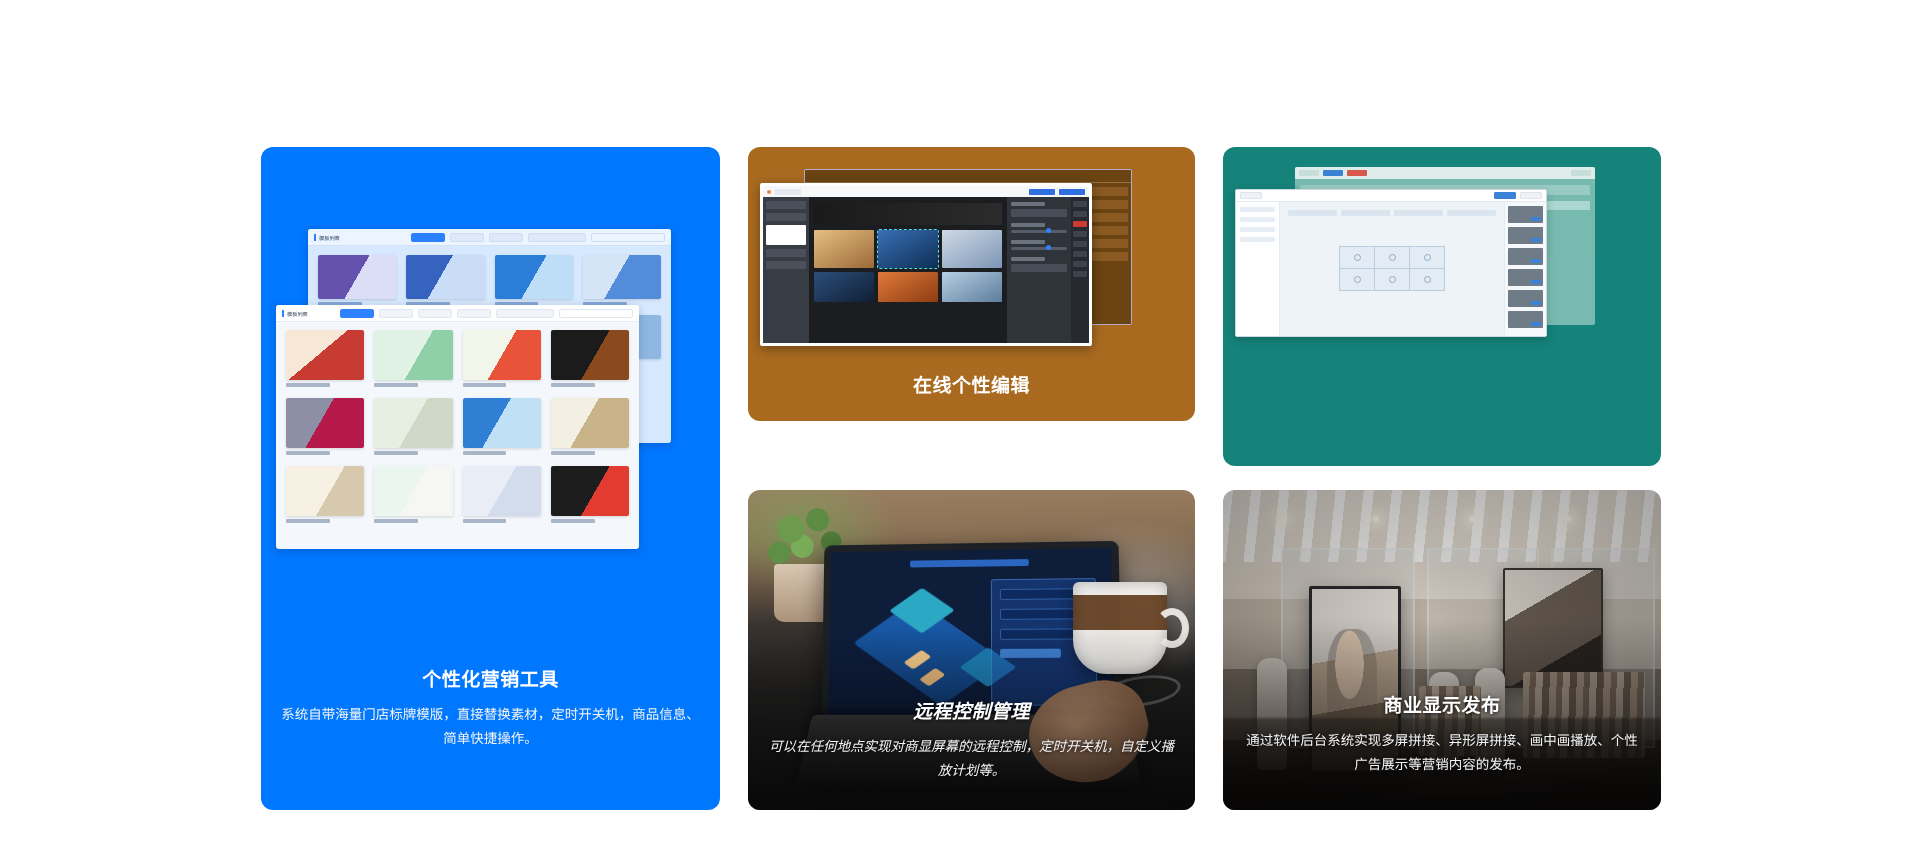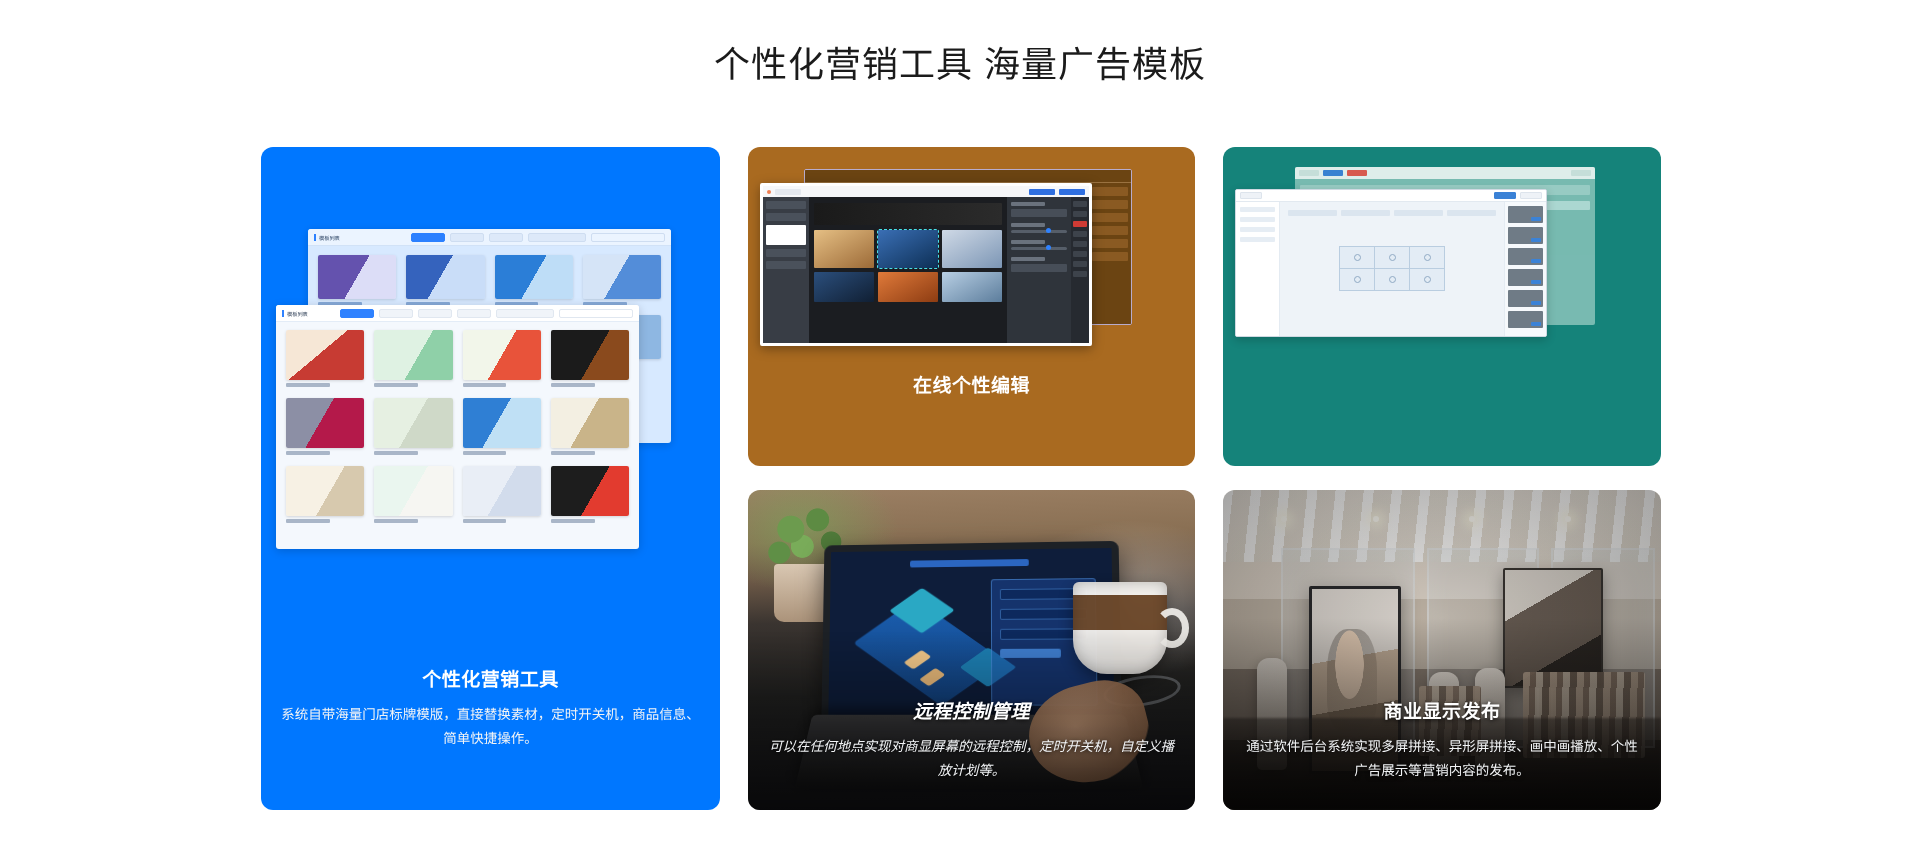--- a/index.html
+++ b/index.html
@@ -50,21 +50,21 @@
 
   
   #card-templates {
     left: 0; top: 0; width: 459px; height: 663px;
     background: #0077ff;
   }
   #card-templates .card-text { top: 519px; }
 
   
   #card-editor {
-    left: 487px; top: 0; width: 447px; height: 319px;
+    left: 487px; top: 0; width: 447px; height: 274px;
     background: #a96a20;
   }
   #card-editor .card-text { top: 225px; }
 
   
   #card-anyscreen {
     left: 962px; top: 0; width: 438px; height: 319px;
     background: #15837a;
   }
   #card-anyscreen .card-text { top: 225px; }
@@ -72,21 +72,21 @@
   
   #card-remote {
     left: 487px; top: 343px; width: 447px; height: 320px;
   }
   #card-remote .card-text { top: 208px; font-style: italic; }
 
   
   #card-retail {
     left: 962px; top: 343px; width: 438px; height: 320px;
   }
-  #card-retail .card-text { top: 208px; }
+  #card-retail .card-text { top: 202px; }
 
   
   .tpl-back, .tpl-front {
     position: absolute; border-radius: 3px; overflow: hidden;
     background: #eaf3ff;
     box-shadow: 0 2px 10px rgba(0,0,0,.18);
   }
   .tpl-back  { left: 47px; top: 82px; width: 363px; height: 214px; opacity: .92; }
   .tpl-front { left: 15px; top: 158px; width: 363px; height: 244px; background:#f4f8fd; }
 
@@ -374,21 +374,20 @@
     background:
       linear-gradient(180deg, rgba(0,0,0,.08) 0 40%, rgba(0,0,0,.38) 72%, rgba(0,0,0,.72) 100%),
       radial-gradient(ellipse 70% 60% at 50% 40%, rgba(0,0,0,0), rgba(0,0,0,.3));
   }
 </style>
 </head>
 <body>
 
 <div class="page">
 
-  <h1 class="page-title">个性化营销工具 海量广告模板</h1>
 
   <div class="grid">
 
     <div class="card" id="card-templates">
 
       <div class="tpl-back">
         <div class="tpl-bar">
           <span class="lbl">模板列表</span>
           <span class="spacer"></span>
           <span class="pill blue"></span>

